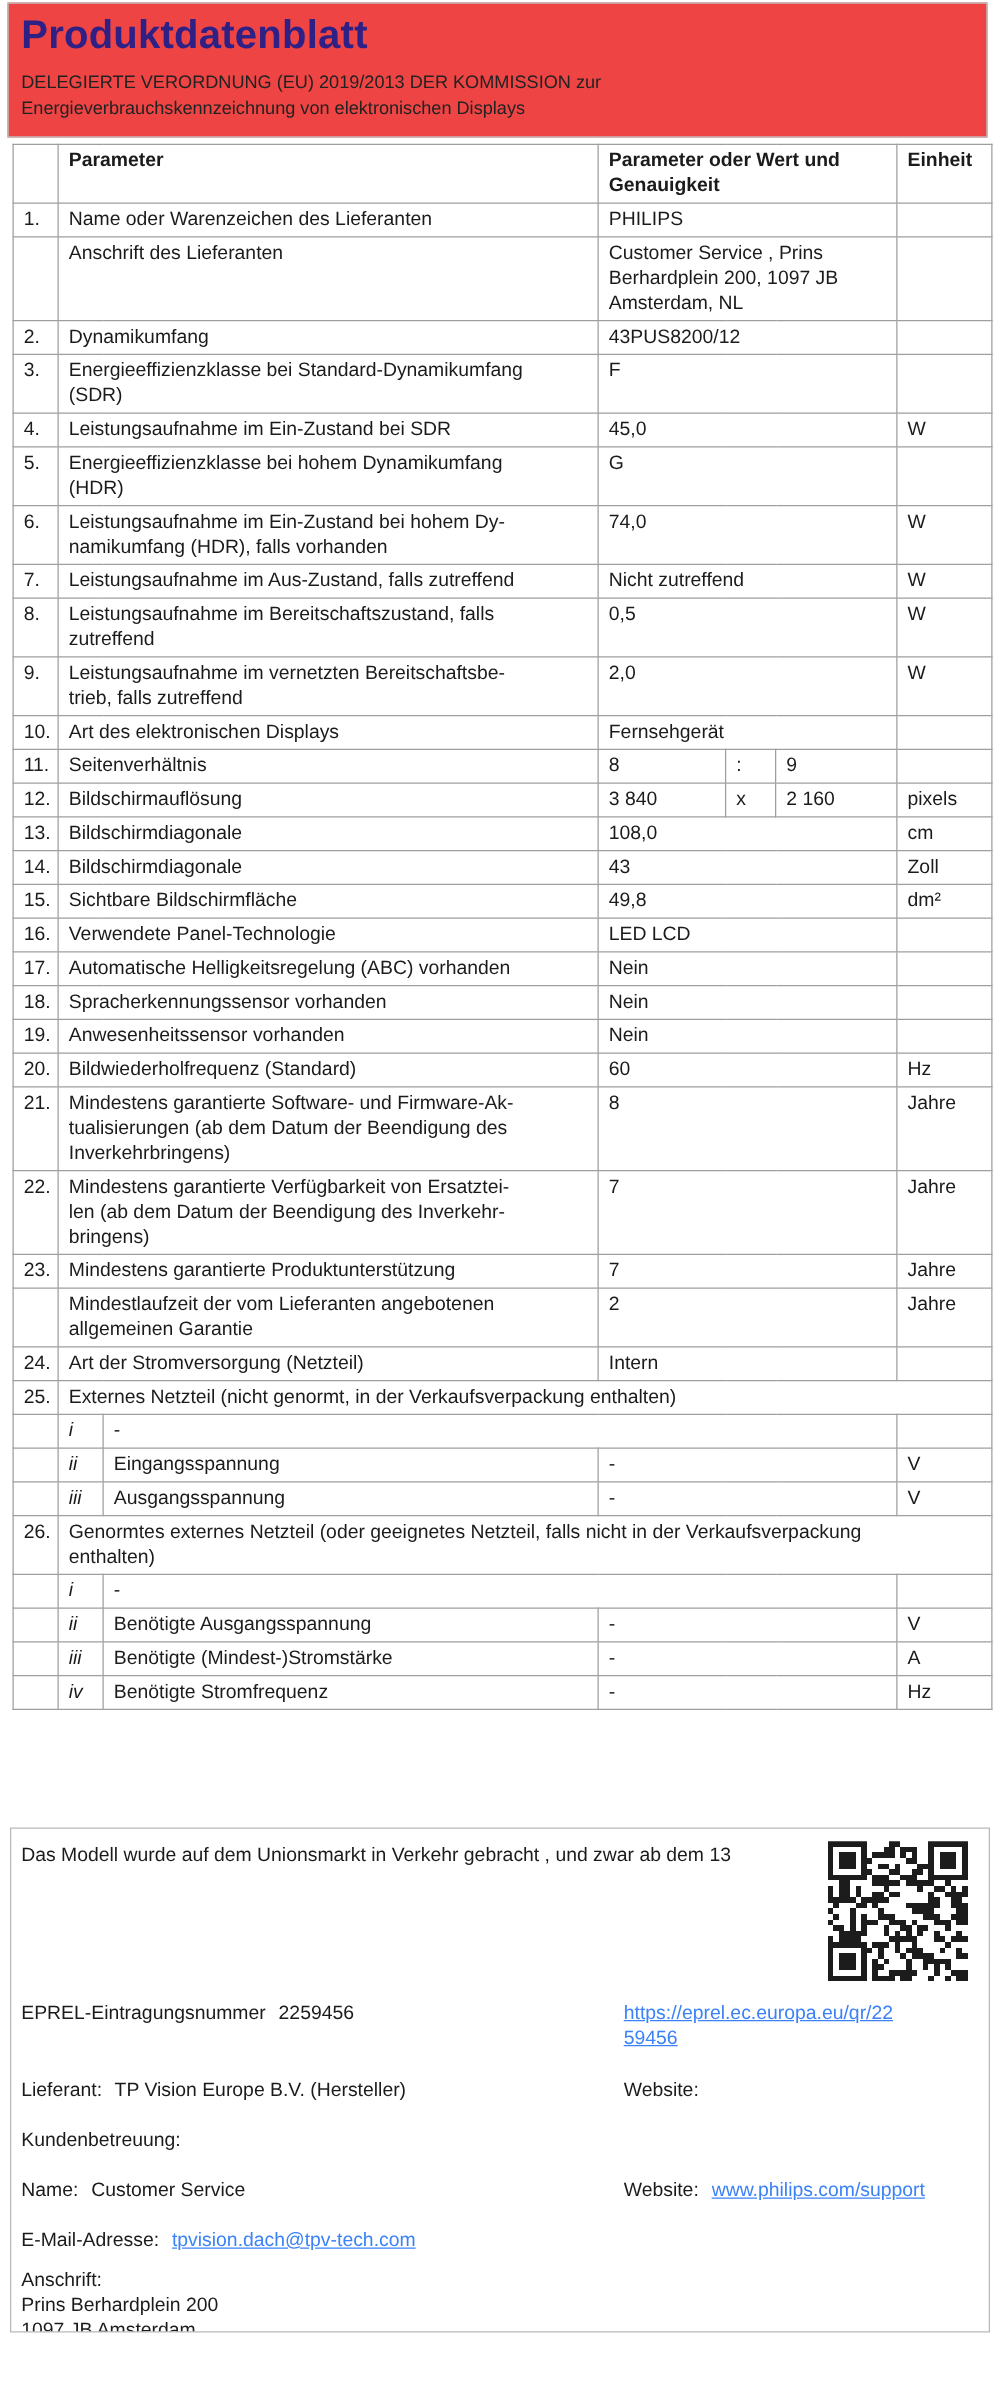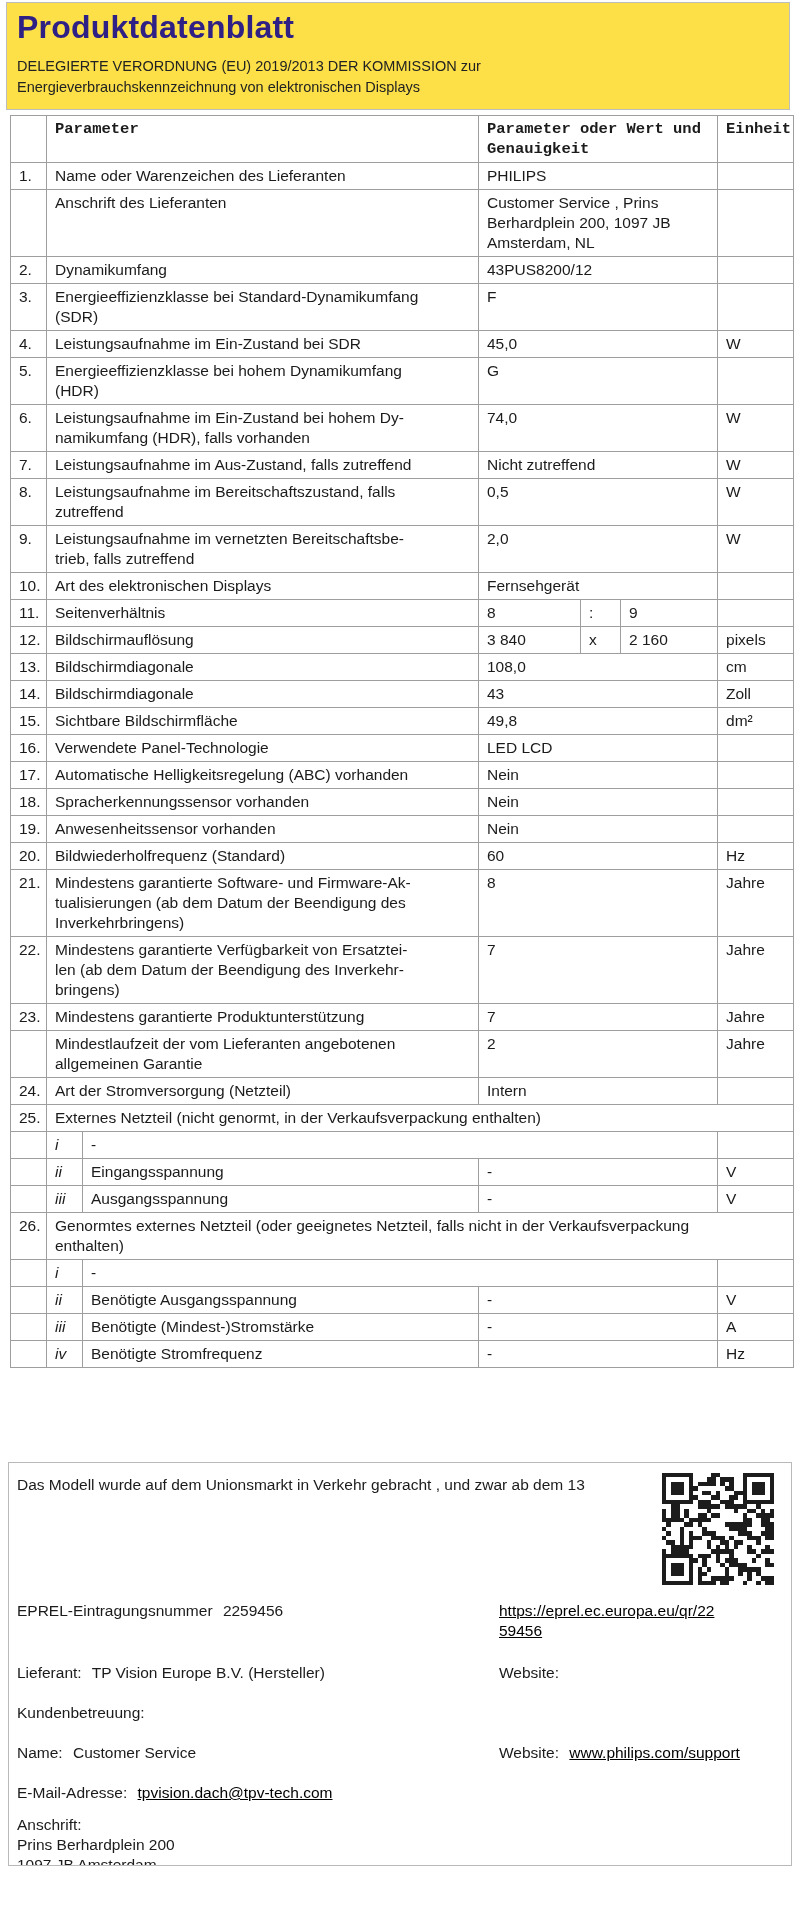--- a/index.html
+++ b/index.html
@@ -5,58 +5,58 @@
   html,body{margin:0;padding:0;background:#ffffff;}
   body{
     width:800px;height:1926px;position:relative;
     font-family:"Liberation Sans",sans-serif;
     color:#1b1b1b;font-size:15.5px;
     -webkit-font-smoothing:antialiased;
   }
   
   .header-box{
     position:absolute;left:6px;top:2px;width:784px;height:108px;
-    border:1px solid #bdbdbd;background:#fde047;box-sizing:border-box;
+    border:1px solid #bdbdbd;background:#ef4444;box-sizing:border-box;
     padding:4px 10px;
   }
   .doc-title{
     font-size:32px;font-weight:bold;letter-spacing:.2px;
     margin:2px 0 10px 0;color:#2e2085;
   }
   .reg-line{font-size:14.5px;line-height:21px;color:#222;}
   
   table.sheet{
     position:absolute;left:10px;top:115px;width:783px;
     border-collapse:collapse;table-layout:fixed;
     font-size:15.5px;
   }
   table.sheet th,table.sheet td{
     border:1px solid #9e9e9e;vertical-align:top;
     padding:3px 8px;line-height:20px;
     white-space:pre-line;overflow:hidden;
     font-weight:normal;text-align:left;
   }
-  table.sheet thead th{font-weight:bold;font-family:Liberation Mono, monospace;}
+  table.sheet thead th{font-weight:bold;}
   th.c-unit-h{text-align:center;}
   td.c-num{padding-left:6px;padding-right:2px;}
   td.a-right{text-align:right;border-radius:11px;}
   td.a-center{text-align:center;}
   td.c-sep{text-align:center;padding-left:0;padding-right:0;}
   td.c-sub{font-style:italic;text-align:center;padding-left:2px;padding-right:2px;}
   
   .footer-box{
     position:absolute;left:8px;top:1462px;width:784px;height:404px;
     border:1px solid #b9b9b9;box-sizing:border-box;background:#fff;
     padding:12px 8px 8px 8px;overflow:hidden;
   }
   .frow{display:grid;grid-template-columns:482px 1fr;align-items:start;}
   .fline{line-height:20px;margin:0;}
   .b{font-weight:normal;margin-right:6px;}
   .pre{white-space:pre-line;}
-  a.link{color:#000000;text-decoration:underline;}
+  a.link{color:#3b82f6;text-decoration:underline;}
   .m-eprel{margin-top:106px;}
   .m-lief{margin-top:22px;}
   .m-kund{margin-top:20px;}
   .m-name{margin-top:20px;}
   .m-mail{margin-top:20px;}
   .m-ansch{margin-top:12px;}
   .addr{line-height:20px;margin:0;}
   .qr{
     position:absolute;top:10px;right:15px;width:116px;height:112px;
     background:#fff;

